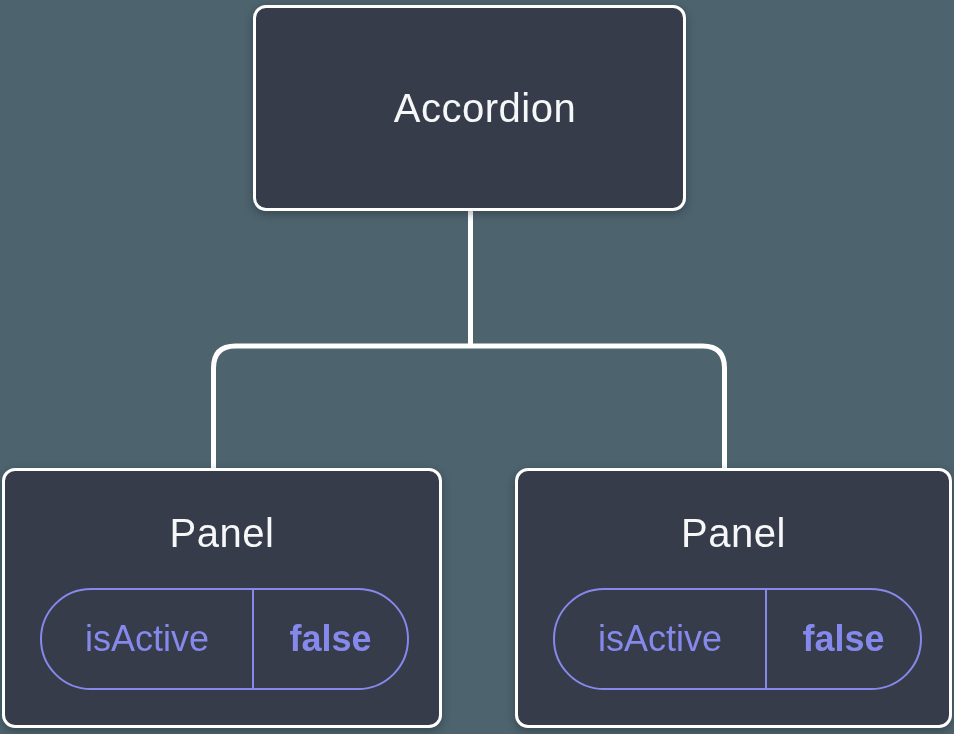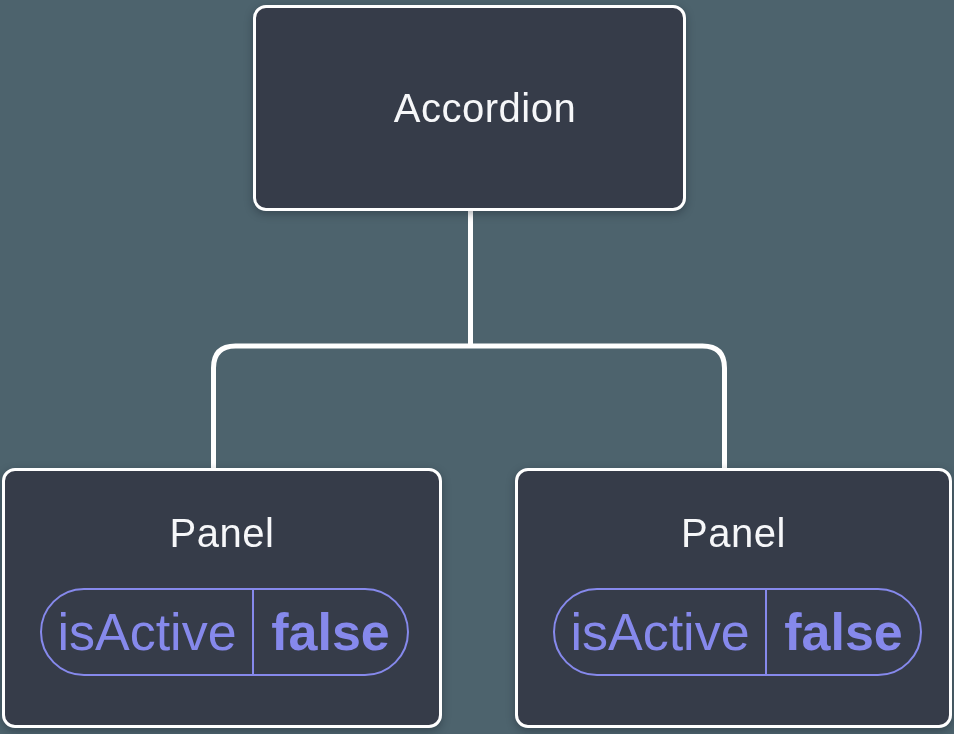--- a/index.html
+++ b/index.html
@@ -68,28 +68,28 @@
     top: 40px;
     left: 0;
     width: 100%;
     text-align: center;
   }
   .state-pill {
     position: absolute;
     left: 35px;
     top: 117px;
     width: 369px;
-    height: 88px;
+    height: 102px;
     box-sizing: border-box;
     border: 2.5px solid #8689ec;
     border-radius: 51px;
     display: flex;
     align-items: stretch;
     color: #8689ec;
-    font-size: 52px;
+    font-size: 36px;
   }
   .pill-cell {
     display: flex;
     align-items: center;
     justify-content: center;
     white-space: nowrap;
   }
   .pill-key {
     width: 212px;
     box-sizing: border-box;

